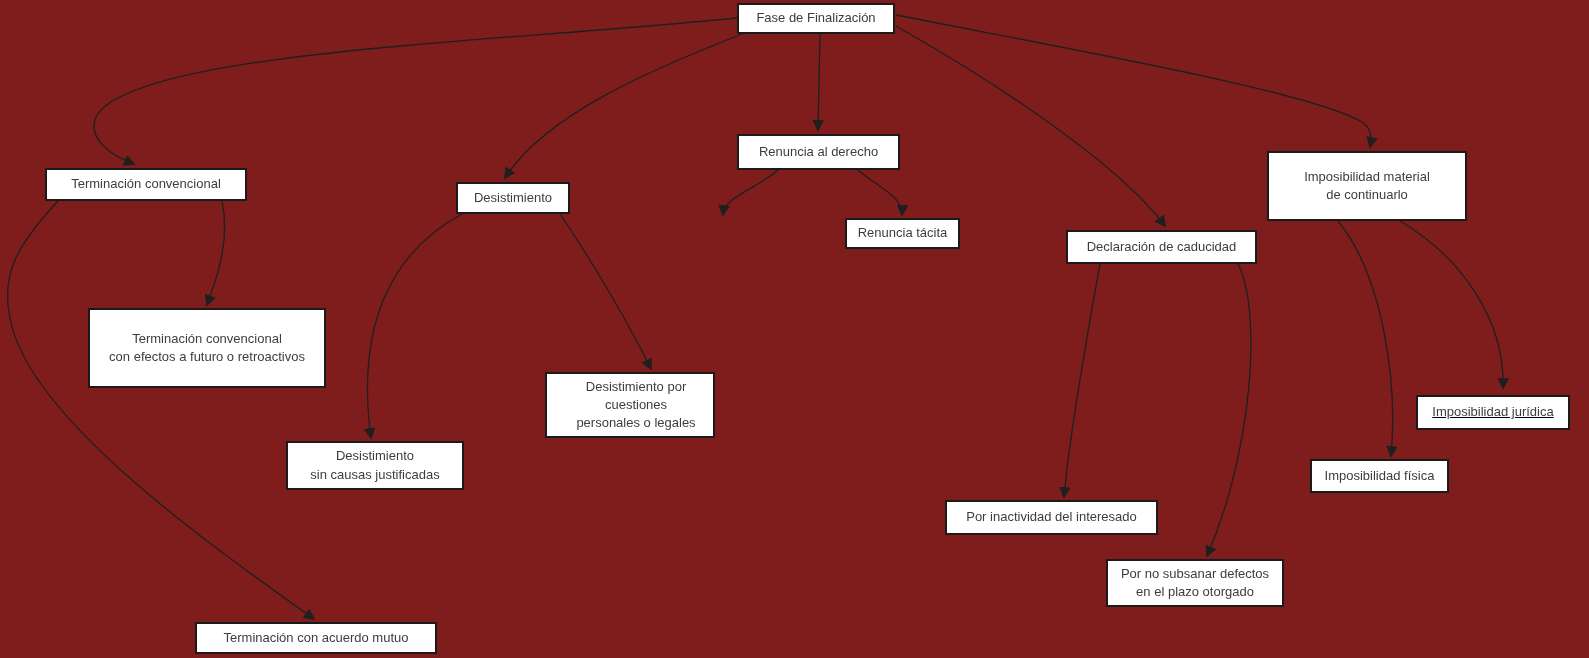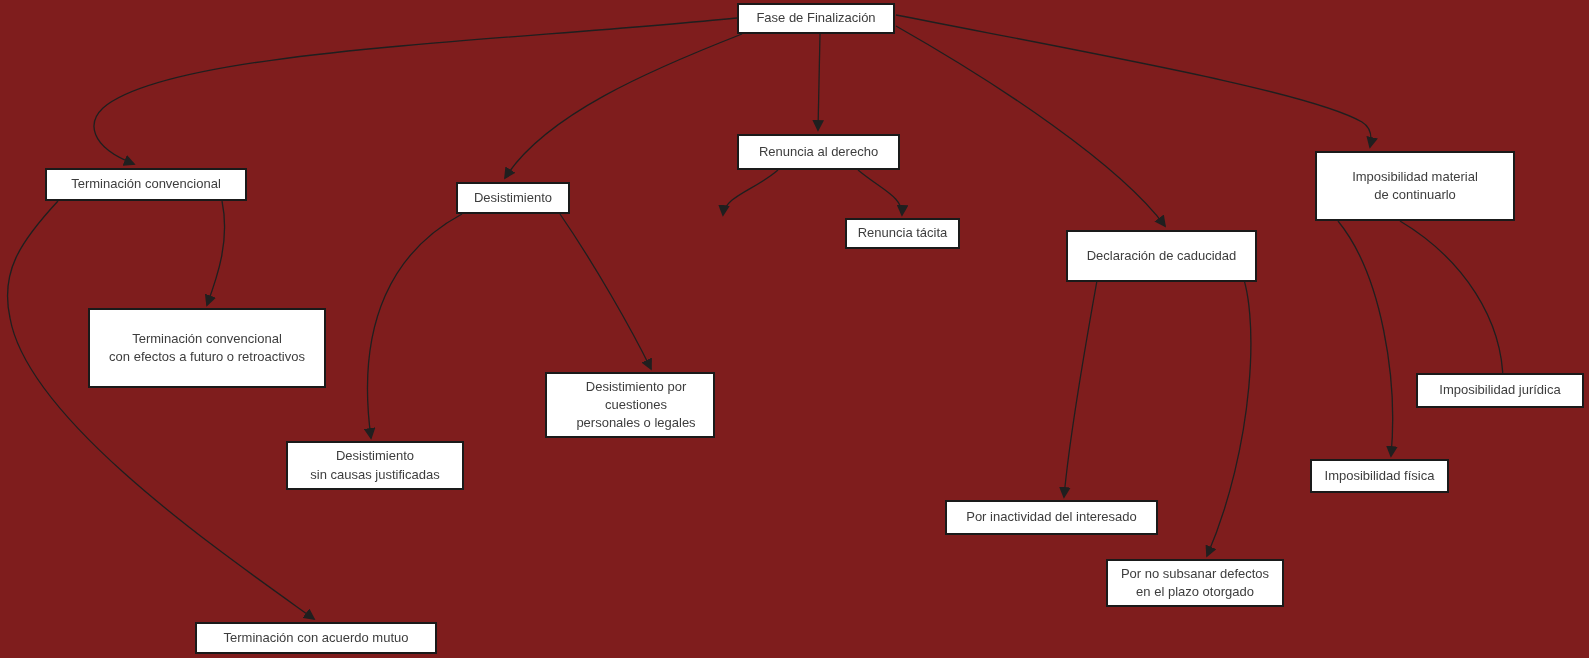--- a/index.html
+++ b/index.html
@@ -90,24 +90,24 @@
       </div>
       <div class="node" style="left: 456px; top: 182px; width: 114px; height: 32px;">
         <span class="node-label">Desistimiento</span>
       </div>
       <div class="node" style="left: 737px; top: 134px; width: 163px; height: 36px;">
         <span class="node-label">Renuncia al derecho</span>
       </div>
       <div class="node" style="left: 845px; top: 218px; width: 115px; height: 31px;">
         <span class="node-label">Renuncia tácita</span>
       </div>
-      <div class="node" style="left: 1066px; top: 230px; width: 191px; height: 52px;">
+      <div class="node" style="left: 1066px; top: 230px; width: 191px; height: 34px;">
         <span class="node-label">Declaración de caducidad</span>
       </div>
-      <div class="node" style="left: 1267px; top: 151px; width: 200px; height: 70px; margin-left: 48px;">
+      <div class="node" style="left: 1267px; top: 151px; width: 200px; height: 70px;">
         <span class="node-label">Imposibilidad material
 de continuarlo</span>
       </div>
       <div class="node" style="left: 88px; top: 308px; width: 238px; height: 80px;">
         <span class="node-label">Terminación convencional
 con efectos a futuro o retroactivos</span>
       </div>
       <div class="node" style="left: 286px; top: 441px; width: 178px; height: 49px;">
         <span class="node-label">Desistimiento
 sin causas justificadas</span>
@@ -119,20 +119,20 @@
       <div class="node" style="left: 945px; top: 500px; width: 213px; height: 35px;">
         <span class="node-label">Por inactividad del interesado</span>
       </div>
       <div class="node" style="left: 1106px; top: 559px; width: 178px; height: 48px;">
         <span class="node-label">Por no subsanar defectos
 en el plazo otorgado</span>
       </div>
       <div class="node" style="left: 1310px; top: 459px; width: 139px; height: 34px;">
         <span class="node-label">Imposibilidad física</span>
       </div>
-      <div class="node" style="left: 1416px; top: 373px; width: 168px; height: 35px;">
+      <div class="node" style="left: 1416px; top: 395px; width: 154px; height: 35px; text-decoration: underline;">
         <span class="node-label">Imposibilidad jurídica</span>
       </div>
       <div class="node" style="left: 195px; top: 622px; width: 242px; height: 32px;">
         <span class="node-label">Terminación con acuerdo mutuo</span>
       </div>
     </div>
 </div>
 
 </body></html>

